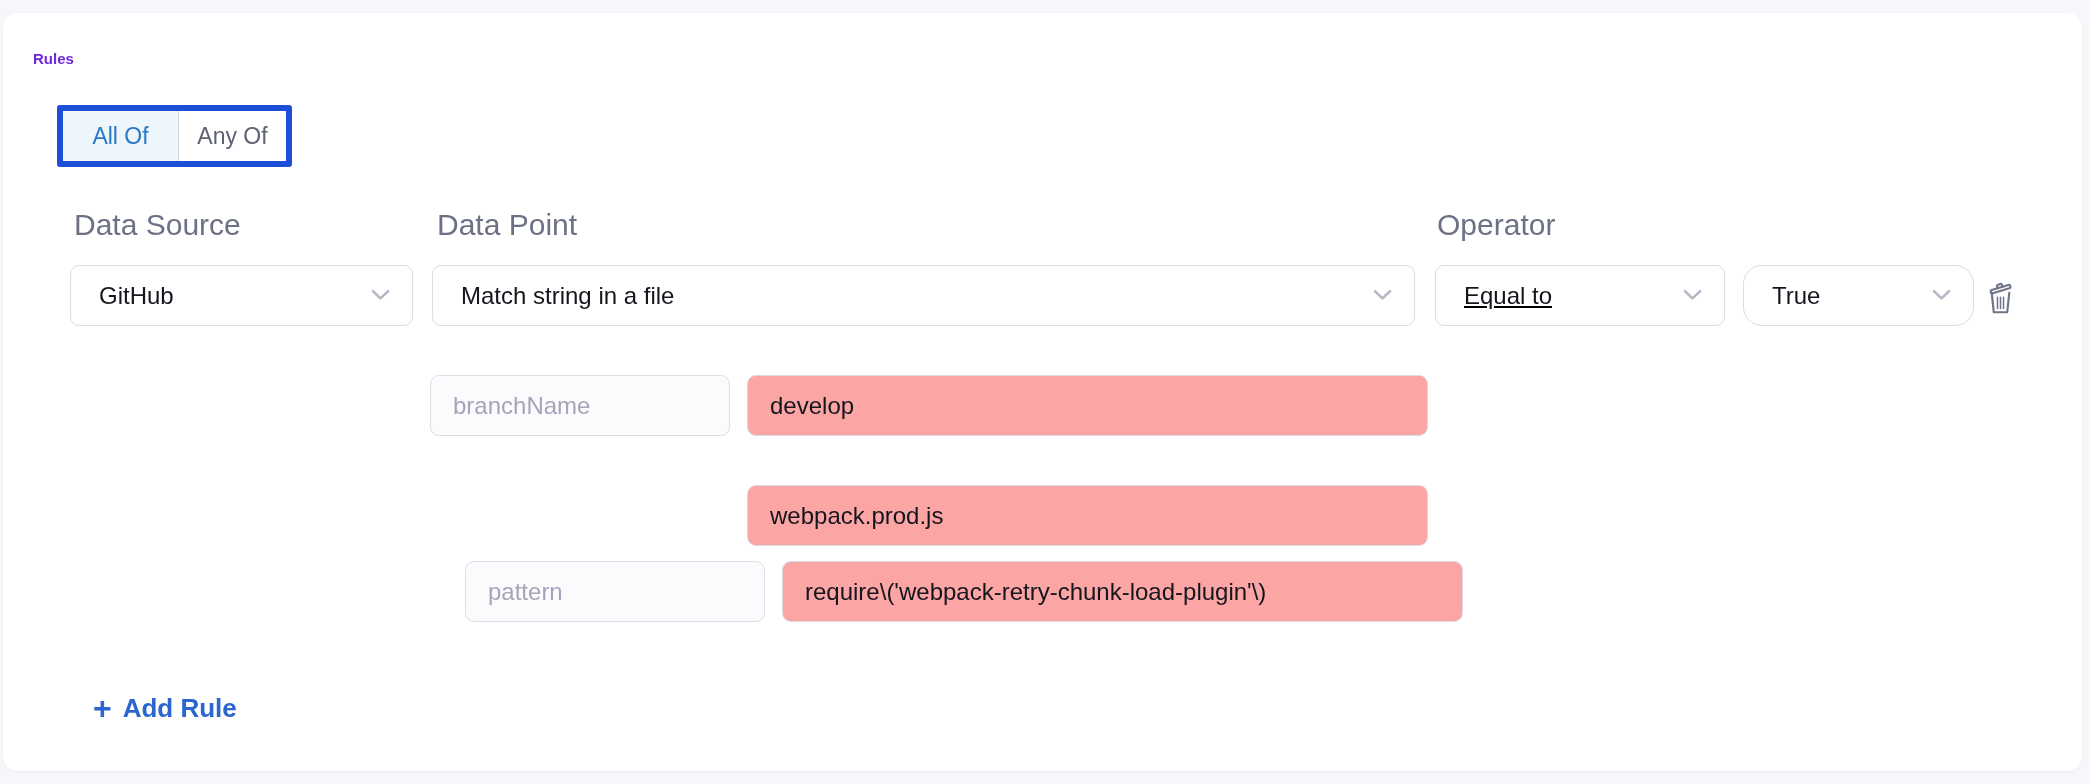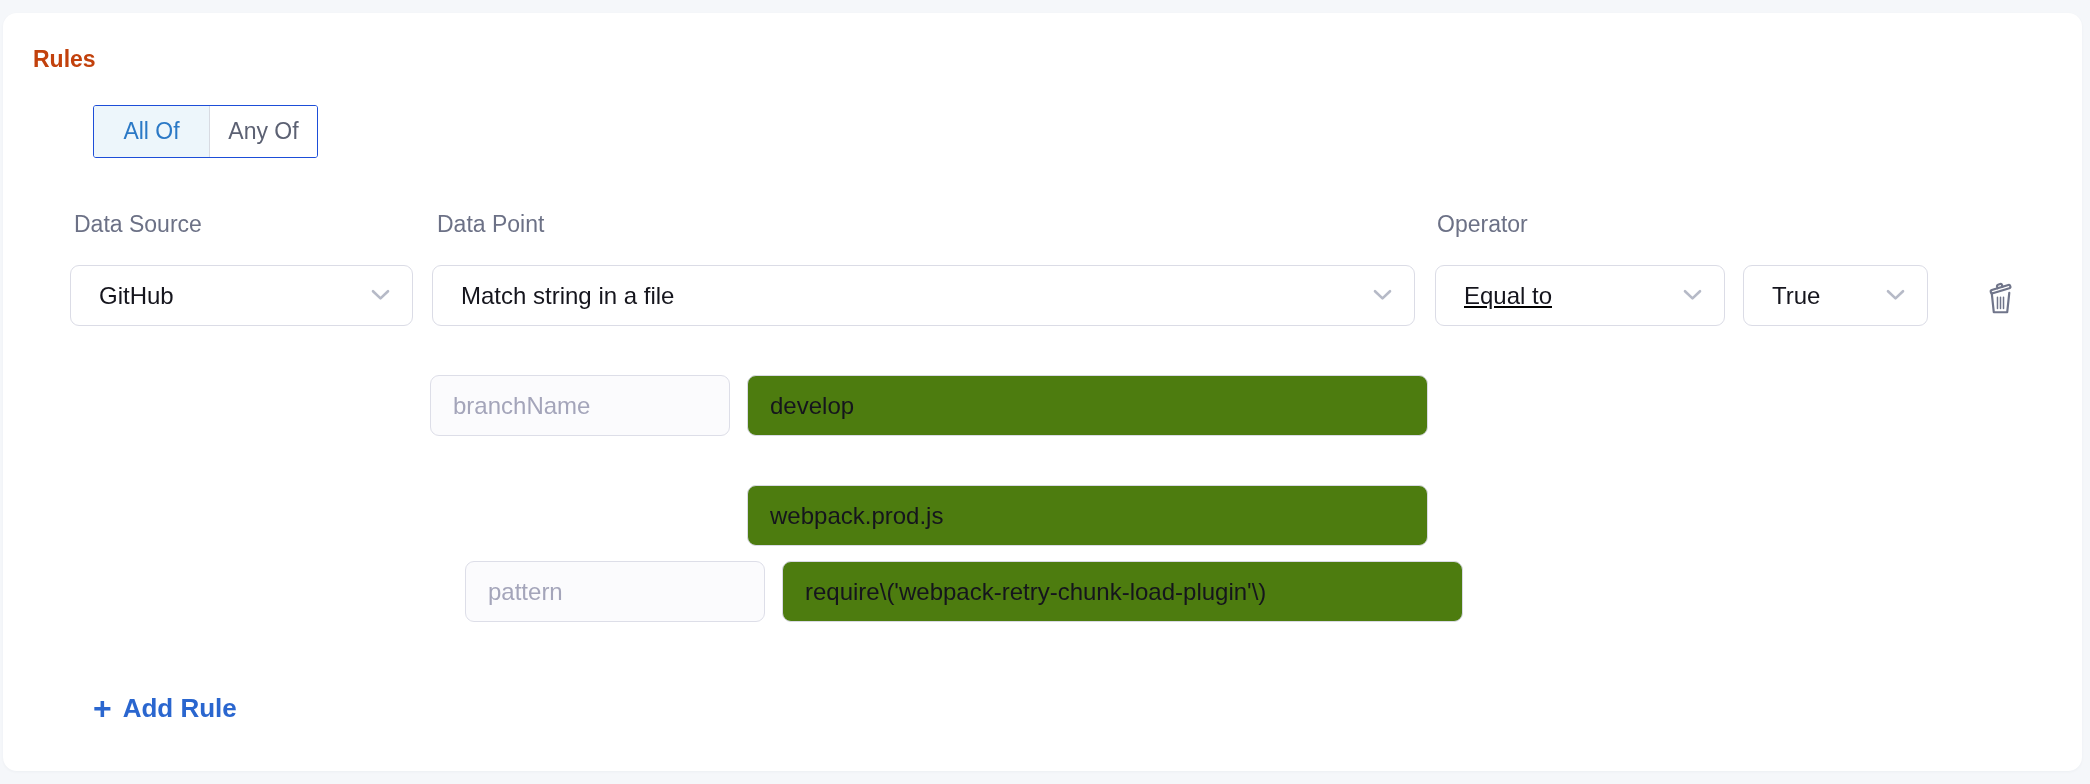--- a/index.html
+++ b/index.html
@@ -19,37 +19,36 @@
     height: 758px;
     background: #ffffff;
     border-radius: 14px;
     box-shadow: 0 1px 3px rgba(30, 40, 70, 0.04);
   }
   .abs { position: absolute; }
 
   .panel-title {
     left: 30px;
     top: 31px;
-    font-size: 23px;
+    font-size: 15px;
     line-height: 30px;
     font-weight: 600;
-    color: #c2410c;
+    color: #6d28d9;
   }
 
   
   .segmented {
     left: 54px;
     top: 92px;
-    height: 53px;
-    display: flex;
-    border: 1px solid #1d4ed8;
+    height: 62px;
+    display: flex;
+    border: 6px solid #1d4ed8;
     border-radius: 3px;
     overflow: hidden;
     box-sizing: border-box;
-    margin-left: 36px;
   }
   .seg-btn {
     height: 100%;
     display: flex;
     align-items: center;
     justify-content: center;
     font-size: 23px;
     cursor: pointer;
     box-sizing: border-box;
     background: #ffffff;
@@ -59,21 +58,21 @@
   }
   .seg-btn.first { width: 116px; border-right: 1px solid #d8dbe2; }
   .seg-btn.second { width: 107px; }
   .seg-btn.active {
     background: #edf6fb;
     color: #2b79c6;
   }
 
   .field-label {
     top: 197px;
-    font-size: 23px;
+    font-size: 30px;
     line-height: 29px;
     color: #6c7186;
   }
 
   .select {
     top: 252px;
     height: 61px;
     box-sizing: border-box;
     background: #ffffff;
     border: 1.5px solid #dbdce6;
@@ -104,21 +103,21 @@
     align-items: center;
     padding: 16px 22px;
     font-size: 24px;
     color: #a4a5ba;
   }
   .param-value {
     left: 744px;
     width: 681px;
     height: 61px;
     box-sizing: border-box;
-    background: #4d7c0f;
+    background: #fca5a5;
     border: 1.5px solid #d9dae4;
     border-radius: 9px;
     padding: 0 22px;
     font-size: 24px;
     color: #15151d;
     font-family: "Liberation Sans", "DejaVu Sans", sans-serif;
     outline: none;
   }
   .row1 { top: 362px; }
   .row2 { top: 472px; }
@@ -196,21 +195,21 @@
 
   <div class="abs select" style="left:1432px; width:290px;text-decoration:underline;">
     <span class="value">Equal to</span>
     <span>
       <svg width="19" height="12" viewBox="0 0 19 12" fill="none">
           <path d="M2 2.2 L9.5 9.4 L17 2.2" stroke="#b6bac7" stroke-width="2.6" stroke-linecap="round" stroke-linejoin="round"></path>
         </svg>
     </span>
   </div>
 
-  <div class="abs select" style="left:1740px; width:185px;">
+  <div class="abs select" style="left:1740px; width:231px;border-radius:19px;">
     <span class="value">True</span>
     <span>
       <svg width="19" height="12" viewBox="0 0 19 12" fill="none">
           <path d="M2 2.2 L9.5 9.4 L17 2.2" stroke="#b6bac7" stroke-width="2.6" stroke-linecap="round" stroke-linejoin="round"></path>
         </svg>
     </span>
   </div>
 
   <button class="abs trash-btn">
     <span>

